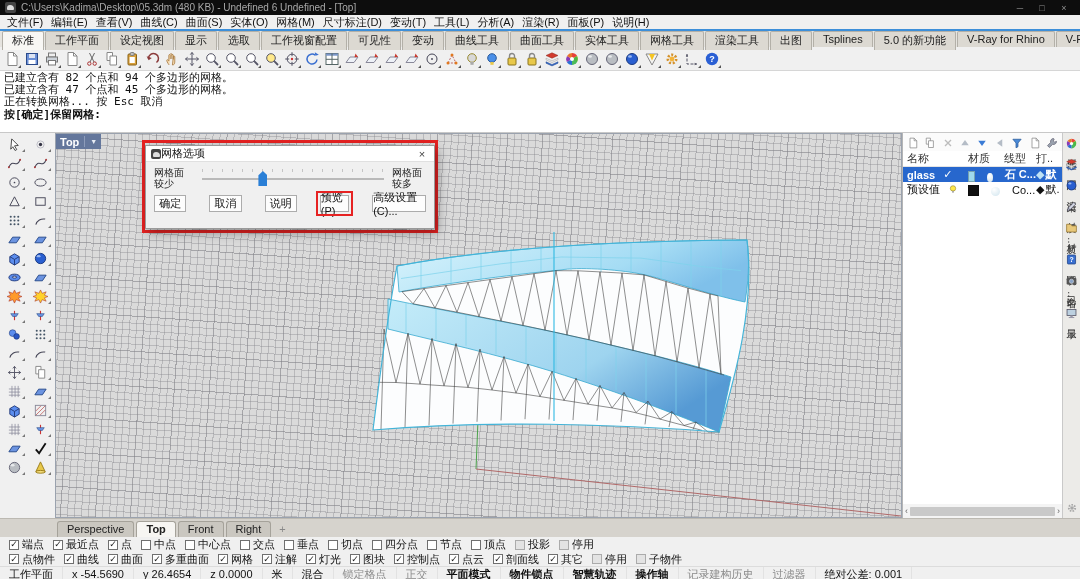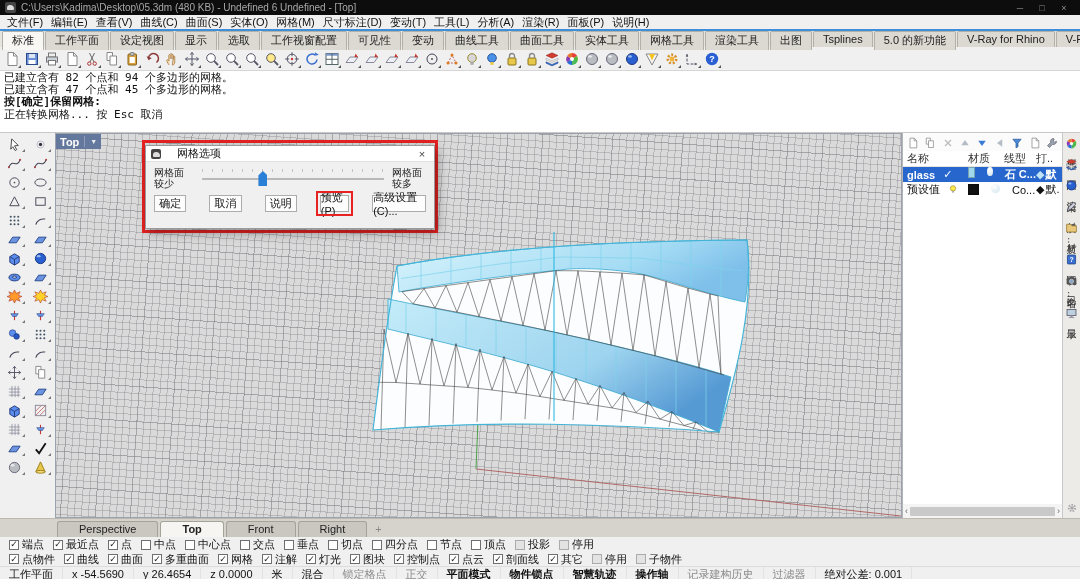--- a/index.html
+++ b/index.html
@@ -39,46 +39,46 @@
   .wd{stroke:#3f3f3f;stroke-width:.65;fill:none;opacity:.9}
   .wc{stroke:#7ed2ec;stroke-width:.8;fill:none;opacity:.9}
   .rightpanel{width:160px;background:#fff;border-left:1px solid #b5b5b5;display:flex;flex-direction:column;box-sizing:border-box}
   .ptoolbar{height:17px;display:flex;align-items:center;gap:2px;padding:1px 2px 0;background:#fbfbfb}
   .pticon{width:16px;height:15px;display:flex;align-items:center;justify-content:center}
   .phead{height:15px;display:flex;align-items:center;color:#333;border-bottom:1px solid #e4e4e4}
   .phead .c-name{flex:1;padding-left:4px}.phead .c-mat{width:36px}.phead .c-lin{width:32px}.phead .c-pri{width:26px}
   .prow{height:15px;display:flex;align-items:center}
   .prow.selected{background:#2767cd;color:#fff;font-weight:bold}
   .prow .c-name{flex:1;padding-left:4px;display:flex;align-items:center;gap:8px;overflow:hidden;white-space:nowrap}
-  .prow .c-mat{width:68px;display:flex;align-items:flex-start;gap:12px;overflow:hidden;white-space:nowrap}
+  .prow .c-mat{width:68px;display:flex;align-items:flex-end;gap:12px;overflow:hidden;white-space:nowrap}
   .prow .c-pri{width:26px;display:flex;align-items:center;gap:1px;overflow:hidden;white-space:nowrap}
   .swatch{width:9px;height:9px;display:inline-block;border:1px solid rgba(0,0,0,.25)}
   .matball{width:9px;height:9px;border-radius:50%;display:inline-block;background:radial-gradient(circle at 35% 30%,#fff,#cfe4ee)}
   .pscroll{margin-top:auto;height:14px;display:flex;align-items:center;background:#f4f4f4;color:#666;font-size:9px;padding:0 2px;gap:2px}
   .pthumb{flex:1;height:9px;background:#c9c9c9;border-radius:1px}
   .sidetabs{width:18px;background:#ecebe8;border-left:1px solid #c9c9c9;display:flex;flex-direction:column;align-items:center;padding:3px 0 2px;box-sizing:border-box;gap:3px}
   .sidetab{display:flex;flex-direction:column;align-items:center;gap:1px;padding:1px 0}
   .sidetab .lbl{writing-mode:vertical-rl;font-size:10px;color:#333;letter-spacing:1px;line-height:11px}
   .sidetabs .gearbottom{margin-top:auto}
   .vptabs{height:19px;background:#d6d3cd;display:flex;align-items:flex-end;padding-left:57px;gap:2px;border-top:1px solid #bcb9b2;box-sizing:border-box}
-  .vptab{padding:1px 21px 2px;background:#cac7c0;border:1px solid #a5a29a;border-bottom:none;border-radius:3px 3px 0 0;color:#222}
+  .vptab{padding:1px 9px 2px;background:#cac7c0;border:1px solid #a5a29a;border-bottom:none;border-radius:3px 3px 0 0;color:#222}
   .vptab.active{background:#f6f5f2;font-weight:bold}
   .vptab-add{padding:1px 6px 2px;color:#888}
   .osnaprow{height:15px;display:flex;align-items:center;gap:9px;padding-left:9px;background:#f0f0f0}
   .osnaprow.second{height:14px}
   .cbitem{display:flex;align-items:center;gap:3px;white-space:nowrap}
   .cb{width:10px;height:10px;box-sizing:border-box;border:1px solid #6f6f6f;background:#fff;display:inline-flex;align-items:center;justify-content:center;font-size:9px;line-height:9px;color:#222}
   .cb.dis{background:#e3e3e3;border-color:#ababab}
   .statusbar{height:14px;background:#f0f0f0;border-top:1px solid #dcdcdc;display:flex;align-items:center}
   .seg{padding:0 9px;border-right:1px solid #e2e2e2;white-space:nowrap}
   .seg.bold{font-weight:bold}.seg.dim{color:#8a8a8a}
   .annot{position:absolute;border:3px solid #e62222;z-index:40;pointer-events:none;box-sizing:border-box}
   .dialog{position:absolute;left:145px;top:145px;width:290px;height:84px;background:#f0f0f0;border:1px solid #9a9a9a;
           box-shadow:3px 4px 10px rgba(0,0,0,.35);z-index:50;box-sizing:border-box}
-  .dtitle{height:15px;background:#fff;display:flex;align-items:center;gap:16px;padding:0 5px;border-bottom:1px solid #e0e0e0}
+  .dtitle{height:15px;background:#fff;display:flex;align-items:center;gap:0;padding:0 5px;border-bottom:1px solid #e0e0e0}
   .dtitle .dclose{margin-left:auto;color:#444;font-size:11px;width:14px;text-align:center}
   .drow{display:flex;padding:5px 8px 0}
   .dlbl{width:40px;font-size:10px;line-height:11px;color:#222}
   .dlbl.right{text-align:left;width:34px}
   .dslider{flex:1;height:22px;position:relative;margin:0 8px}
   .dslider .ticks{position:absolute;left:0;right:0;top:2px;height:3px;
       background-image:repeating-linear-gradient(90deg,#c4c4c4 0 1px,transparent 1px 10px)}
   .dslider .track{position:absolute;left:0;right:0;top:11px;height:2px;background:#b9b9b9}
   .dhandle{position:absolute;top:4px;width:9px;height:15px;background:#2a7fd6;
       clip-path:polygon(50% 0,100% 28%,100% 100%,0 100%,0 28%)}
@@ -361,22 +361,22 @@
     <span class="ticon dd">
       <svg viewBox="0 0 16 16" width="16" height="16">
         <circle cx="8" cy="8" r="6.2" fill="#2a5fd4"></circle>
         <text x="8" y="11.3" font-size="9" fill="#fff" text-anchor="middle" font-weight="bold">?</text>
       </svg>
     </span>
   </div>
 <div class="cmdarea">
     <div class="cmdline">已建立含有 82 个点和 94 个多边形的网格。</div>
     <div class="cmdline">已建立含有 47 个点和 45 个多边形的网格。</div>
+    <div class="cmdline">正在转换网格...  按 Esc 取消</div>
     <div class="cmdline bold">按[确定]保留网格:</div>
-    <div class="cmdline">正在转换网格...  按 Esc 取消</div>
   </div>
 
 <div class="main">
   <div class="lefttools">
       <span class="ltool">
         <svg viewBox="0 0 16 16" width="15" height="15">
           <path d="M5 2l7 7-4 .4 2.4 4-1.8 1-2.4-4L4 13z" fill="#fff" stroke="#444"></path>
         </svg>
       </span>
       <span class="ltool">

